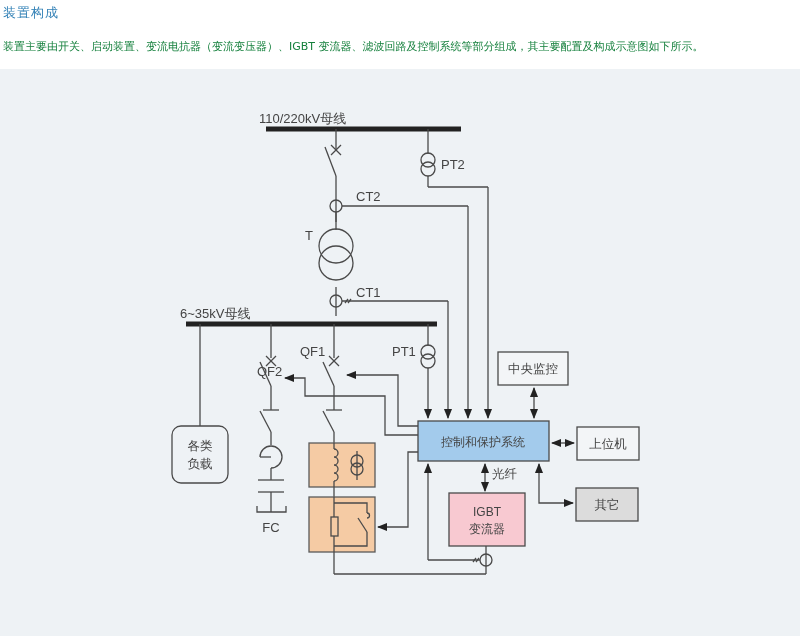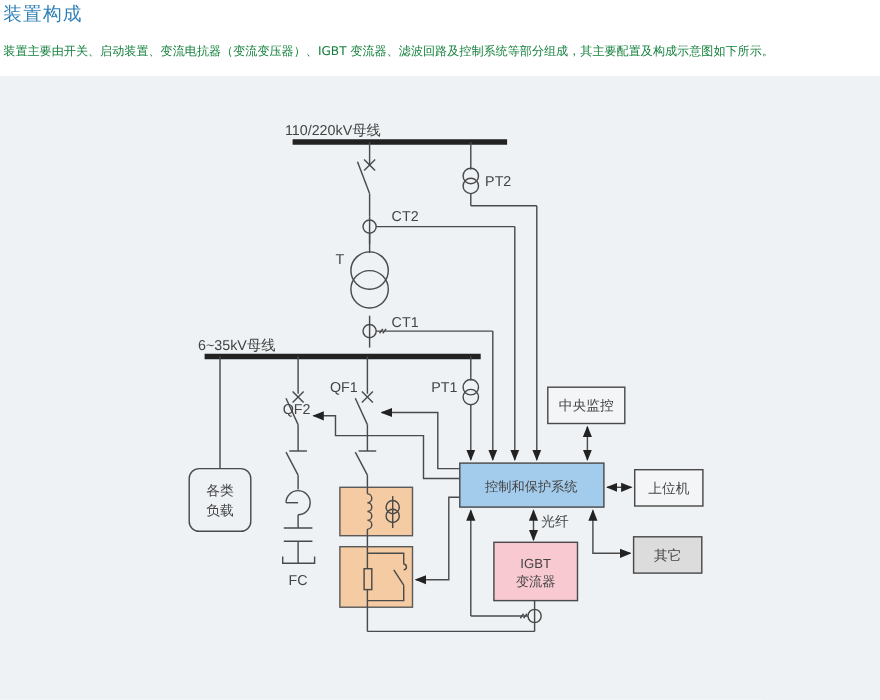--- a/index.html
+++ b/index.html
@@ -1,17 +1,17 @@
 <!DOCTYPE html>
 <html><head>
 <meta charset="utf-8">
 <style>
   html, body { margin: 0; padding: 0; }
   body { width: 800px; height: 636px; background: #ffffff; position: relative; overflow: hidden; font-family: "DejaVu Sans", "Liberation Sans", sans-serif; }
-  .title { position: absolute; left: 3px; top: 0px; font-size: 17px; color: #2f7fb5; letter-spacing: 1px; line-height: 26px; }
+  .title { position: absolute; left: 3px; top: 0px; font-size: 13px; color: #2f7fb5; letter-spacing: 1px; line-height: 26px; }
   .desc { position: absolute; left: 3px; top: 38px; font-size: 11px; color: #15803d; line-height: 18px; white-space: nowrap; }
   .panel { position: absolute; left: 0; top: 69px; width: 800px; height: 567px; background: #eef2f5; }
   svg { position: absolute; left: 0; top: 0; }
   svg text { font-family: "Liberation Sans", "DejaVu Sans", sans-serif; fill: #444; }
   .ln { stroke: #4a4a4a; stroke-width: 1.3; fill: none; }
   .bus { stroke: #222; stroke-width: 5; }
   .cjk { font-family: "DejaVu Sans", sans-serif; }
 </style>
 </head>
 <body>

